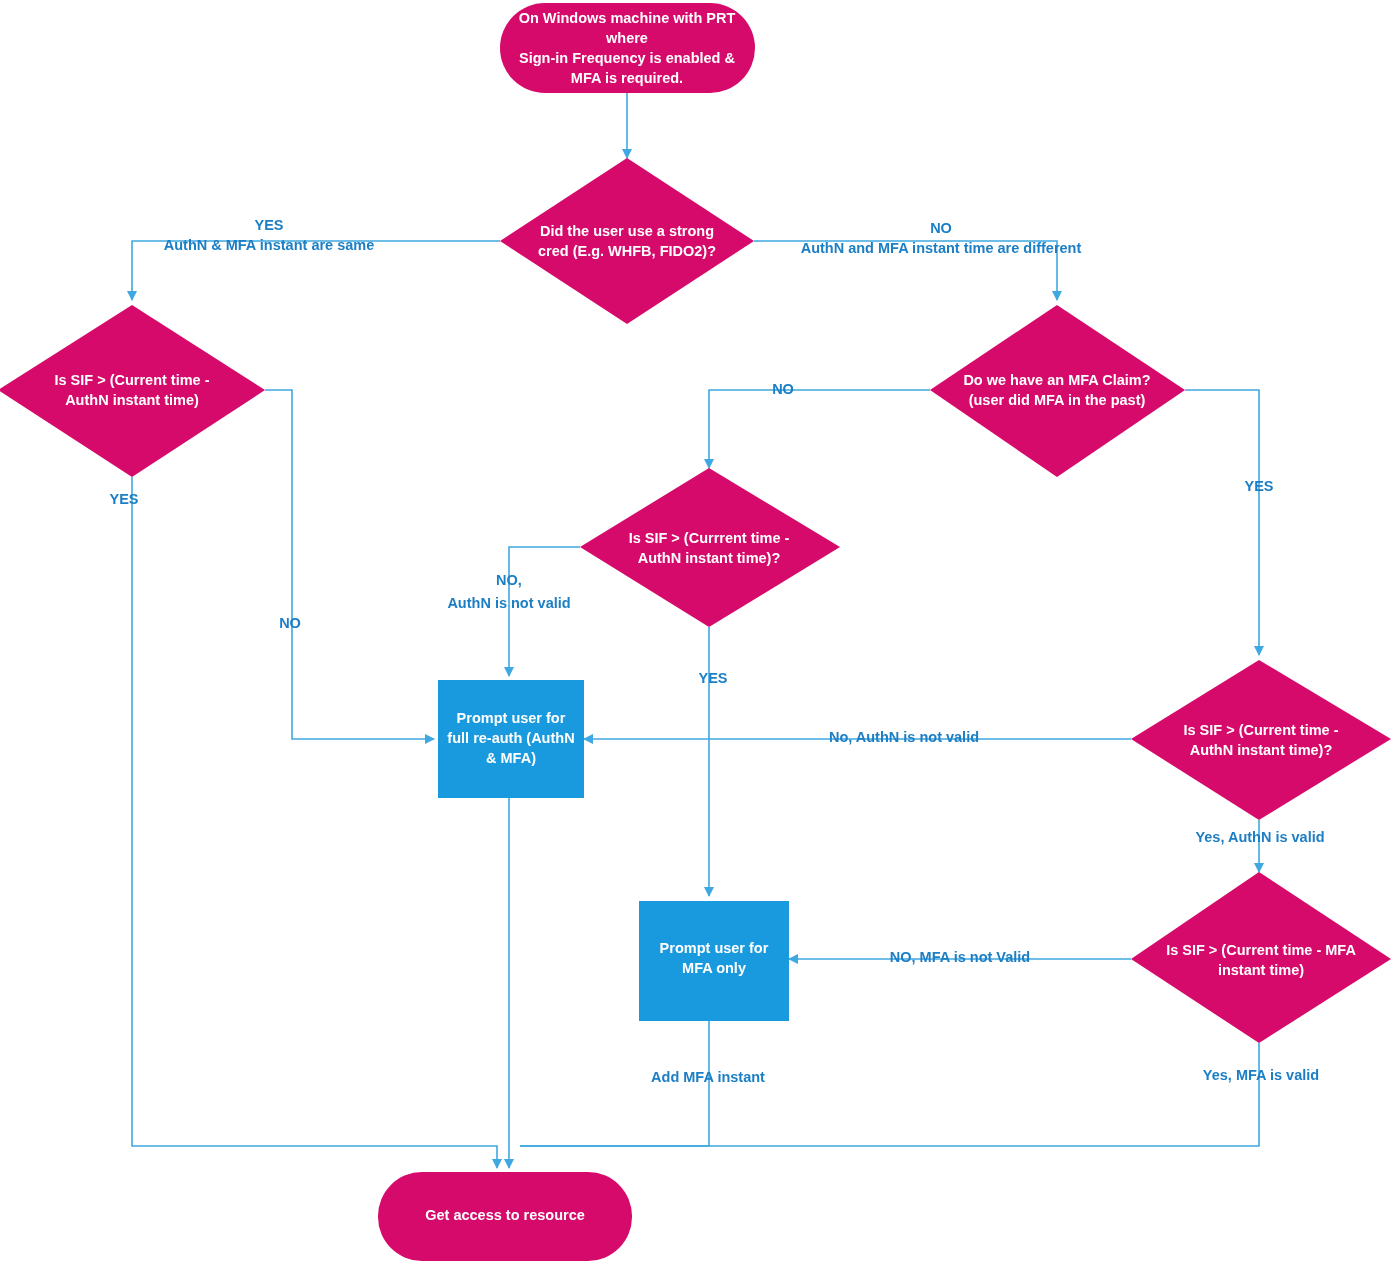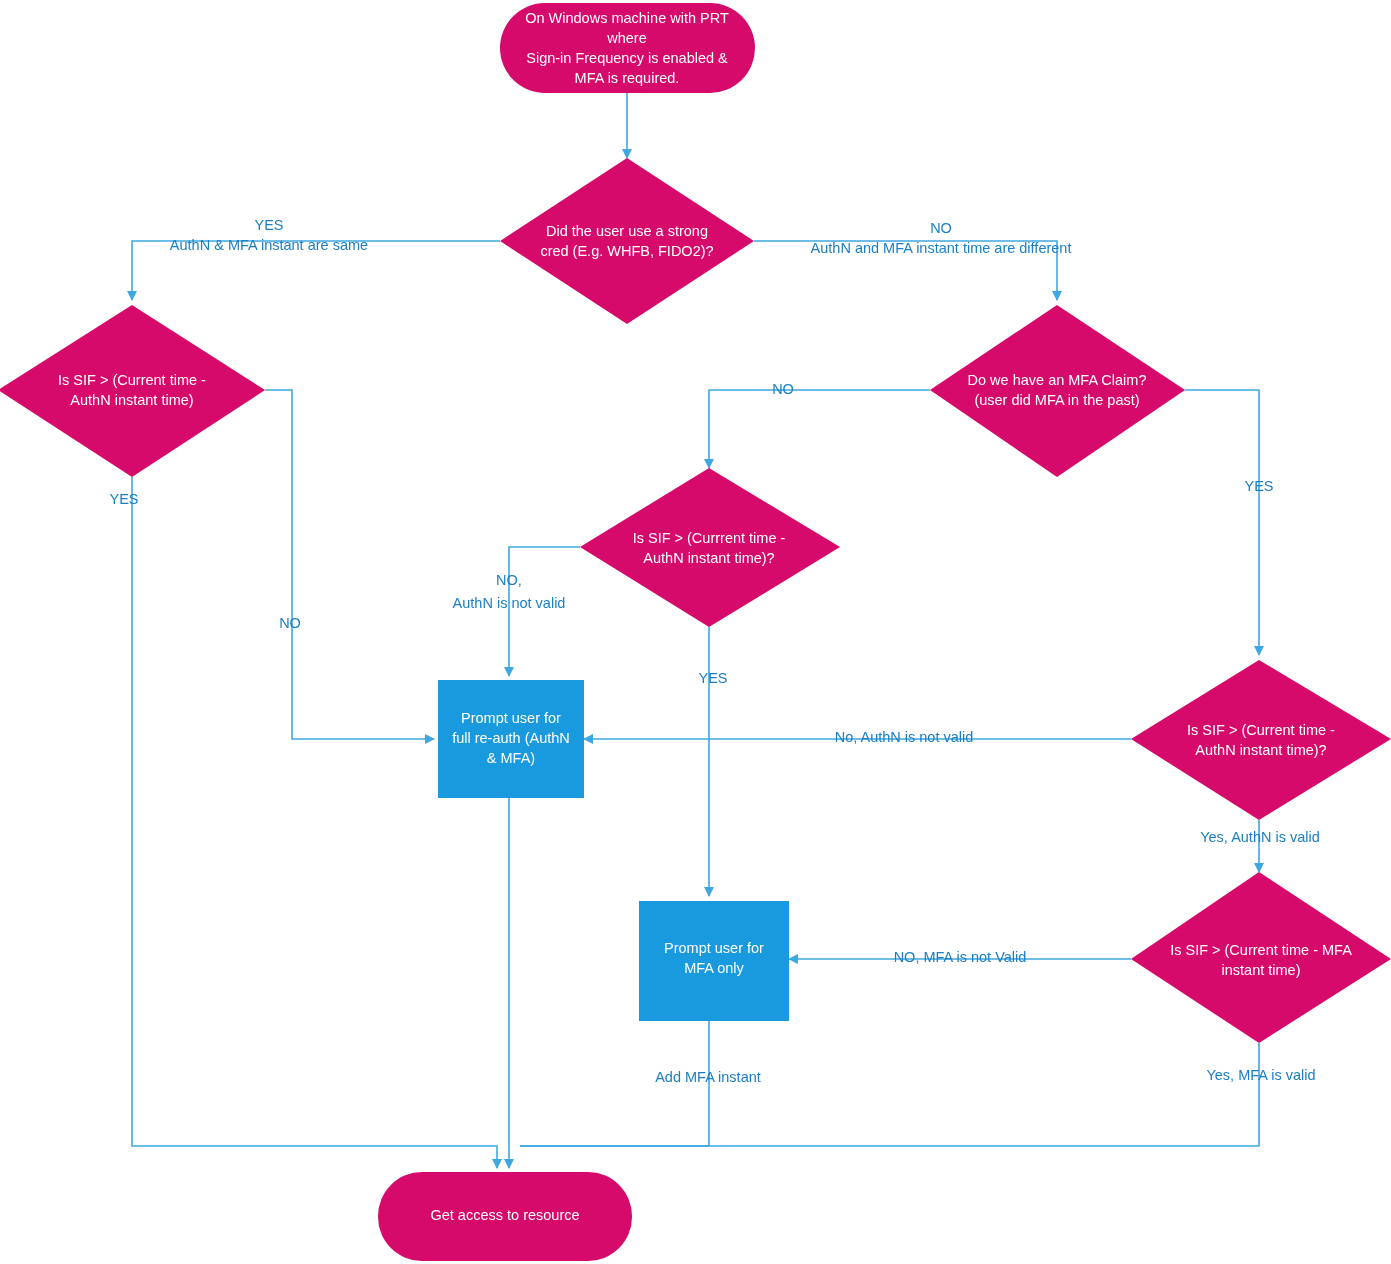--- a/index.html
+++ b/index.html
@@ -10,20 +10,21 @@
   body {
     width: 1391px;
     height: 1264px;
     font-family: "Liberation Sans", sans-serif;
     overflow: hidden;
   }
   #flow-root {
     position: relative;
     width: 1391px;
     height: 917px;
+    font-weight: bold;
   }
   svg#flow-svg {
     display: block;
     width: 1391px;
     height: 1264px;
   }
   .node-text {
     fill: #ffffff;
     font-family: "Liberation Sans", sans-serif;
     font-size: 14.5px;

